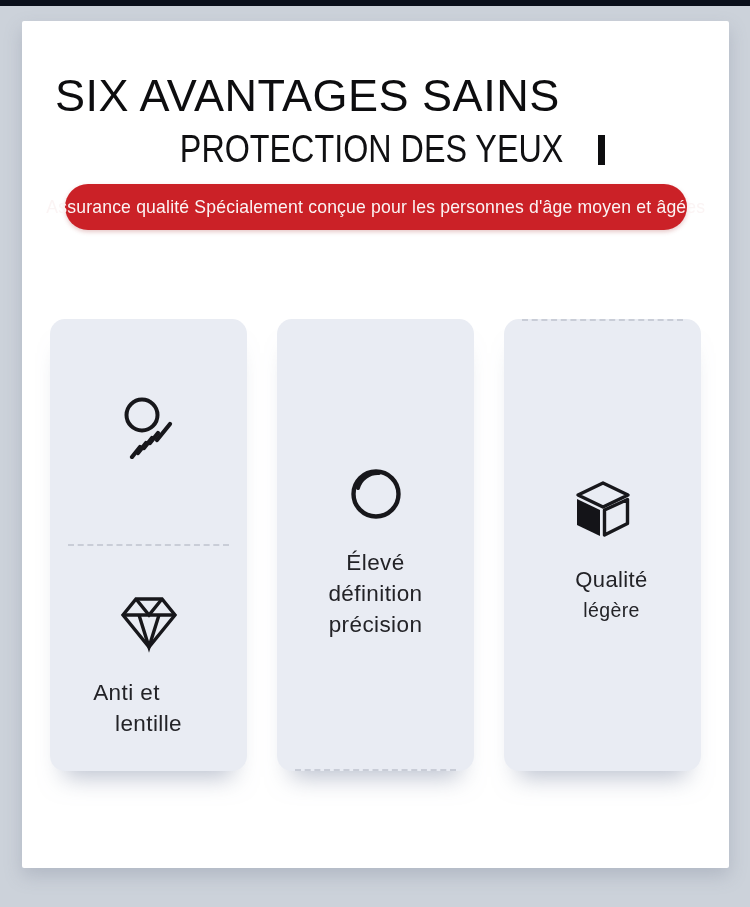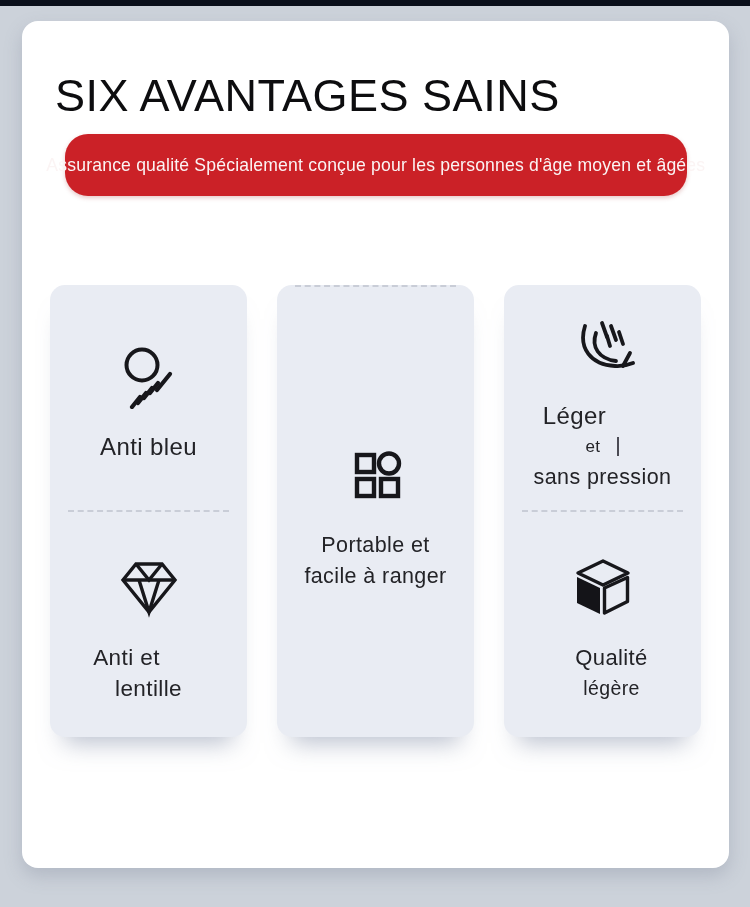--- a/index.html
+++ b/index.html
@@ -12,21 +12,21 @@
   }
   .top-bar {
     height: 6px; width: 100%;
     background: var(--top-bar, #0b101b);
   }
   .main-card {
     position: relative;
     width: 707px; height: 847px;
     margin: 15px 0 0 22px;
     background: #ffffff;
-    border-radius: 16px;
+    border-radius: 2px;
     box-shadow: 0 8px 18px rgba(110,120,140,.28);
   }
   .page-title {
     padding-top: 49px;
     margin-left: 33px;
     font-size: 45px;
     font-weight: 400;
     letter-spacing: .5px;
     color: #0d0d0f;
     line-height: 1.15;
@@ -47,21 +47,21 @@
     letter-spacing: 0;
     line-height: 1.2;
   }
   .subtitle-cursor {
     display: inline-block;
     width: 7px; height: 30px;
     background: #0d0d0f;
     margin-left: 0px;
   }
   .banner {
-    width: 622px; height: 62px;
+    width: 622px; height: 46px;
     margin: 12px auto 0;
     background: var(--accent-red, #cb2127);
     border-radius: 23px;
     display: flex; align-items: center; justify-content: center;
     box-shadow: 0 2px 4px rgba(160,40,40,.25);
   }
   .banner-text {
     color: #fbf4f4;
     font-size: 18.5px;
     letter-spacing: .2px;
@@ -133,20 +133,24 @@
 </head>
 <body>
 
 <div class="page">
   <div class="top-bar"></div>
 
   <div class="main-card">
 
     <h1 class="page-title">SIX AVANTAGES SAINS</h1>
 
+    <div class="subtitle-row">
+      <h2 class="page-subtitle">PROTECTION DES YEUX</h2>
+      <span class="subtitle-cursor"></span>
+    </div>
 
     <div class="banner">
       <span class="banner-text">Assurance qualité Spécialement conçue pour les personnes d'âge moyen et âgées</span>
     </div>
 
     <div class="tiles">
 
       <div class="tile">
         <div class="tile-section">
           <span class="icon">
@@ -154,79 +158,54 @@
               <circle class="stroke-ic" cx="25" cy="20" r="15.5" stroke-width="4"></circle>
               <g class="stroke-ic" stroke-width="4.2" stroke-linecap="round">
                 <line x1="40" y1="45" x2="53" y2="29"></line>
                 <line x1="33" y1="48" x2="41" y2="38"></line>
                 <line x1="27" y1="53" x2="35" y2="43"></line>
                 <line x1="21" y1="58" x2="29" y2="48"></line>
                 <line x1="15" y1="62" x2="23" y2="52"></line>
               </g>
             </svg>
           </span>
-          <div class="ln t-lg">Anti bleu</div>
         </div>
         <div class="tile-divider"></div>
         <div class="tile-section">
           <span class="icon">
             <svg viewBox="0 0 64 64">
               <g class="stroke-ic" stroke-width="3.4" stroke-linejoin="miter">
                 <path d="M19 8 L45 8 L58 24 L32 56 L6 24 Z"></path>
                 <path d="M6 24 L58 24"></path>
                 <path d="M19 8 L32 24 L45 8"></path>
                 <path d="M22 24 L32 56 L42 24"></path>
               </g>
             </svg>
           </span>
           <div class="ln t-b shift-l22">Anti et</div>
           <div class="ln t-b">lentille</div>
         </div>
       </div>
 
       <div class="tile">
+        <div class="tile-section">
+          <span class="icon">
+            <svg viewBox="0 0 64 64">
+              <circle class="stroke-ic" cx="32" cy="33" r="22.5" stroke-width="4.4"></circle>
+              <path class="stroke-ic" d="M14 27 A 20.5 20.5 0 0 1 35 12" stroke-width="4" stroke-linecap="round"></path>
+            </svg>
+          </span>
+          <div class="ln t-b">Élevé</div>
+          <div class="ln t-b">définition</div>
+          <div class="ln t-b">précision</div>
+        </div>
         <div class="tile-divider"></div>
-        <div class="tile-section">
-          <span class="icon">
-            <svg viewBox="0 0 64 64">
-              <g class="stroke-ic" stroke-width="4.4">
-                <rect x="13" y="11" width="17" height="17"></rect>
-                <circle cx="45" cy="19.5" r="10"></circle>
-                <rect x="13" y="35" width="17" height="17"></rect>
-                <rect x="37" y="35" width="17" height="17"></rect>
-              </g>
-            </svg>
-          </span>
-          <div class="ln t-b2">Portable et</div>
-          <div class="ln t-b2">facile à ranger</div>
-        </div>
       </div>
 
       <div class="tile">
-        <div class="tile-section">
-          <span class="icon">
-            <svg viewBox="0 0 64 64">
-              <g class="stroke-ic" stroke-width="3.8" stroke-linecap="round">
-                <path d="M14 12 C 7 34, 20 51, 44 52 C 51 52.5, 57 51, 62 49"></path>
-                <path d="M25 19 C 20 33, 28 45, 45 47"></path>
-                <path d="M52 52 L 59 39"></path>
-                <line x1="31" y1="9" x2="36" y2="23"></line>
-                <line x1="40" y1="12" x2="45" y2="26"></line>
-                <line x1="48" y1="18" x2="52" y2="30"></line>
-                <line x1="36" y1="22" x2="39" y2="32"></line>
-              </g>
-            </svg>
-          </span>
-          <div class="ln t-lg shift-l28">Léger</div>
-          <div class="et-row">
-            <span class="ln t-sm">et</span>
-            <span class="mini-cursor"></span>
-          </div>
-          <div class="ln t-b2">sans pression</div>
-        </div>
         <div class="tile-divider"></div>
         <div class="tile-section">
           <span class="icon">
             <svg viewBox="0 0 64 64">
               <path class="stroke-ic" d="M32 5 L57 17 L32 29 L7 17 Z" stroke-width="3.4" stroke-linejoin="round"></path>
               <path d="M6 21 L29 32 L29 58 L6 47 Z" fill="#141418"></path>
               <path class="stroke-ic" d="M33.5 32 L56.5 21.5 L56.5 45.5 L33.5 57 Z" stroke-width="3.4" stroke-linejoin="round" fill="#f3f5f9"></path>
             </svg>
           </span>
           <div class="ln t-xl shift-r9">Qualité</div>

